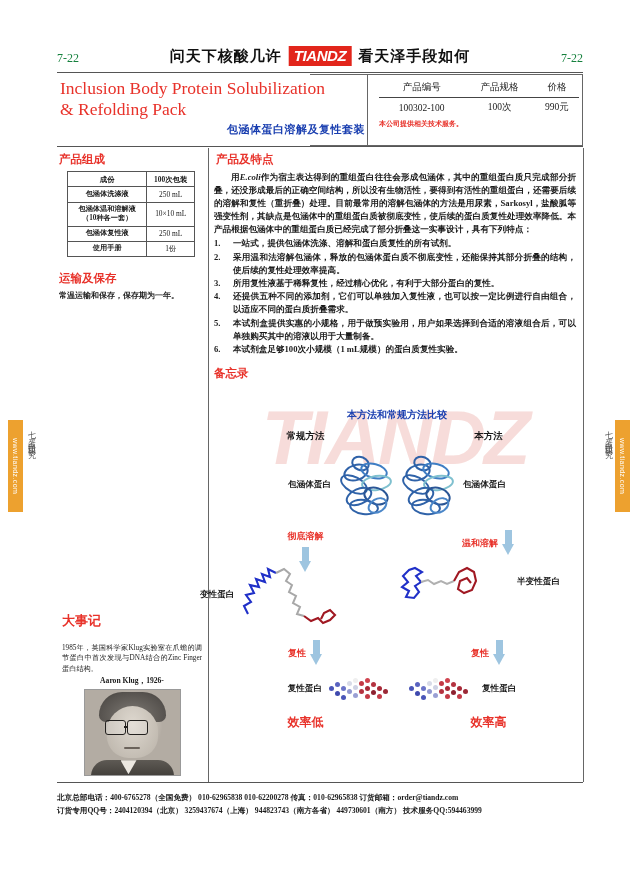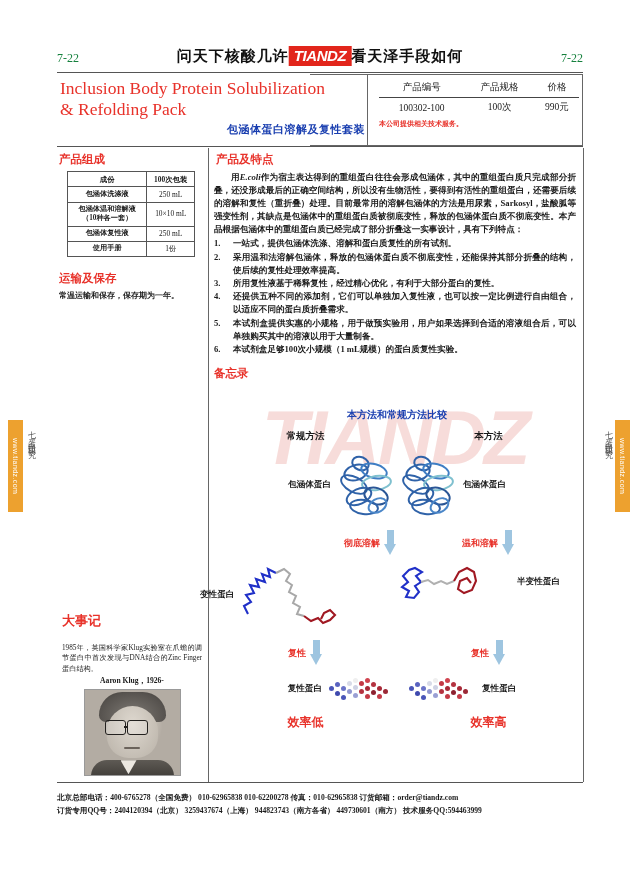--- a/index.html
+++ b/index.html
@@ -29,21 +29,21 @@
   #side-left{left:8px;top:420px;}
   #side-right{left:600px;top:420px;}
 
   
   .hdr{position:absolute;left:57px;top:46px;width:526px;height:26px;}
   .hdr-pg{position:absolute;font-size:12px;color:#15803d;top:5px;}
   .hdr-pg.l{left:0;}
   .hdr-pg.r{right:0;}
   .hdr-center{
     position:absolute;left:50%;transform:translateX(-50%);top:0;
-    display:flex;align-items:center;gap:0;white-space:nowrap;
+    display:flex;align-items:center;gap:7px;white-space:nowrap;
   }
   .hdr-cn{font-size:15px;font-weight:bold;color:#111;letter-spacing:1px;}
   .hdr-logo{
     background:#e2251b;color:#fff;font-family:"Liberation Sans",sans-serif;
     font-weight:bold;font-style:italic;font-size:15px;letter-spacing:-.4px;
     padding:1px 5px 2px 5px;line-height:1.15;
   }
   .hdr-rule{position:absolute;left:57px;top:72px;width:526px;border-top:1px solid #555;}
 
   
@@ -282,21 +282,21 @@
       <span class="p-glass-r"></span>
       <span class="p-bridge"></span>
       <span class="p-mouth"></span>
       <span class="p-body"></span>
       <span class="p-collar"></span>
     </div>
   </div>
 
   <div class="rcol">
     <div class="sec-h">产品及特点</div>
-    <p class="body-p"><span>用</span><span class="it">E.coli</span><span>作为宿主表达得到的重组蛋白往往会形成包涵体，其中的重组蛋白质只完成部分折叠，还没形成最后的正确空间结构，所以没有生物活性，要得到有活性的重组蛋白，还需要后续的溶解和复性（重折叠）处理。目前最常用的溶解包涵体的方法是用尿素，Sarkosyl，盐酸胍等强变性剂，其缺点是包涵体中的重组蛋白质被彻底变性，释放的包涵体蛋白质不彻底变性。本产品根据包涵体中的重组蛋白质已经完成了部分折叠这一实事设计，具有下列特点：</span></p>
+    <p class="body-p"><span>用</span><span class="it">E.coli</span><span>作为宿主表达得到的重组蛋白往往会形成包涵体，其中的重组蛋白质只完成部分折叠，还没形成最后的正确空间结构，所以没有生物活性，要得到有活性的重组蛋白，还需要后续的溶解和复性（重折叠）处理。目前最常用的溶解包涵体的方法是用尿素，Sarkosyl，盐酸胍等强变性剂，其缺点是包涵体中的重组蛋白质被彻底变性，使后续的蛋白质复性处理效率降低。本产品根据包涵体中的重组蛋白质已经完成了部分折叠这一实事设计，具有下列特点：</span></p>
     <ol class="feat">
       <li><span class="num">1.</span><span>一站式，提供包涵体洗涤、溶解和蛋白质复性的所有试剂。</span></li>
       <li><span class="num">2.</span><span>采用温和法溶解包涵体，释放的包涵体蛋白质不彻底变性，还能保持其部分折叠的结构，使后续的复性处理效率提高。</span></li>
       <li><span class="num">3.</span><span>所用复性液基于稀释复性，经过精心优化，有利于大部分蛋白的复性。</span></li>
       <li><span class="num">4.</span><span>还提供五种不同的添加剂，它们可以单独加入复性液，也可以按一定比例进行自由组合，以适应不同的蛋白质折叠需求。</span></li>
       <li><span class="num">5.</span><span>本试剂盒提供实惠的小规格，用于做预实验用，用户如果选择到合适的溶液组合后，可以单独购买其中的溶液以用于大量制备。</span></li>
       <li><span class="num">6.</span><span>本试剂盒足够100次小规模（1 mL规模）的蛋白质复性实验。</span></li>
     </ol>
     <div class="memo-h">备忘录</div>
   </div>
@@ -337,21 +337,21 @@
           <i></i>
           <i></i>
           <i></i>
           <i></i>
           <i></i>
           <i></i>
       </span>
       <span class="lbl">包涵体蛋白</span>
     </div>
 
-    <div class="row" style="left:0;top:122px;justify-content:flex-end;gap:4px;">
+    <div class="row" style="left:0;top:122px;justify-content:center;gap:4px;flex-direction:column;">
       <span class="lbl-red">彻底溶解</span>
       <span class="arrow"></span>
     </div>
     <div class="row" style="left:183px;top:122px;justify-content:center;gap:4px;">
       <span class="lbl-red">温和溶解</span>
       <span class="arrow"></span>
     </div>
 
     <div class="row" style="left:-14px;top:152px;width:197px;justify-content:flex-start;gap:0;">
       <span class="lbl">变性蛋白</span>

